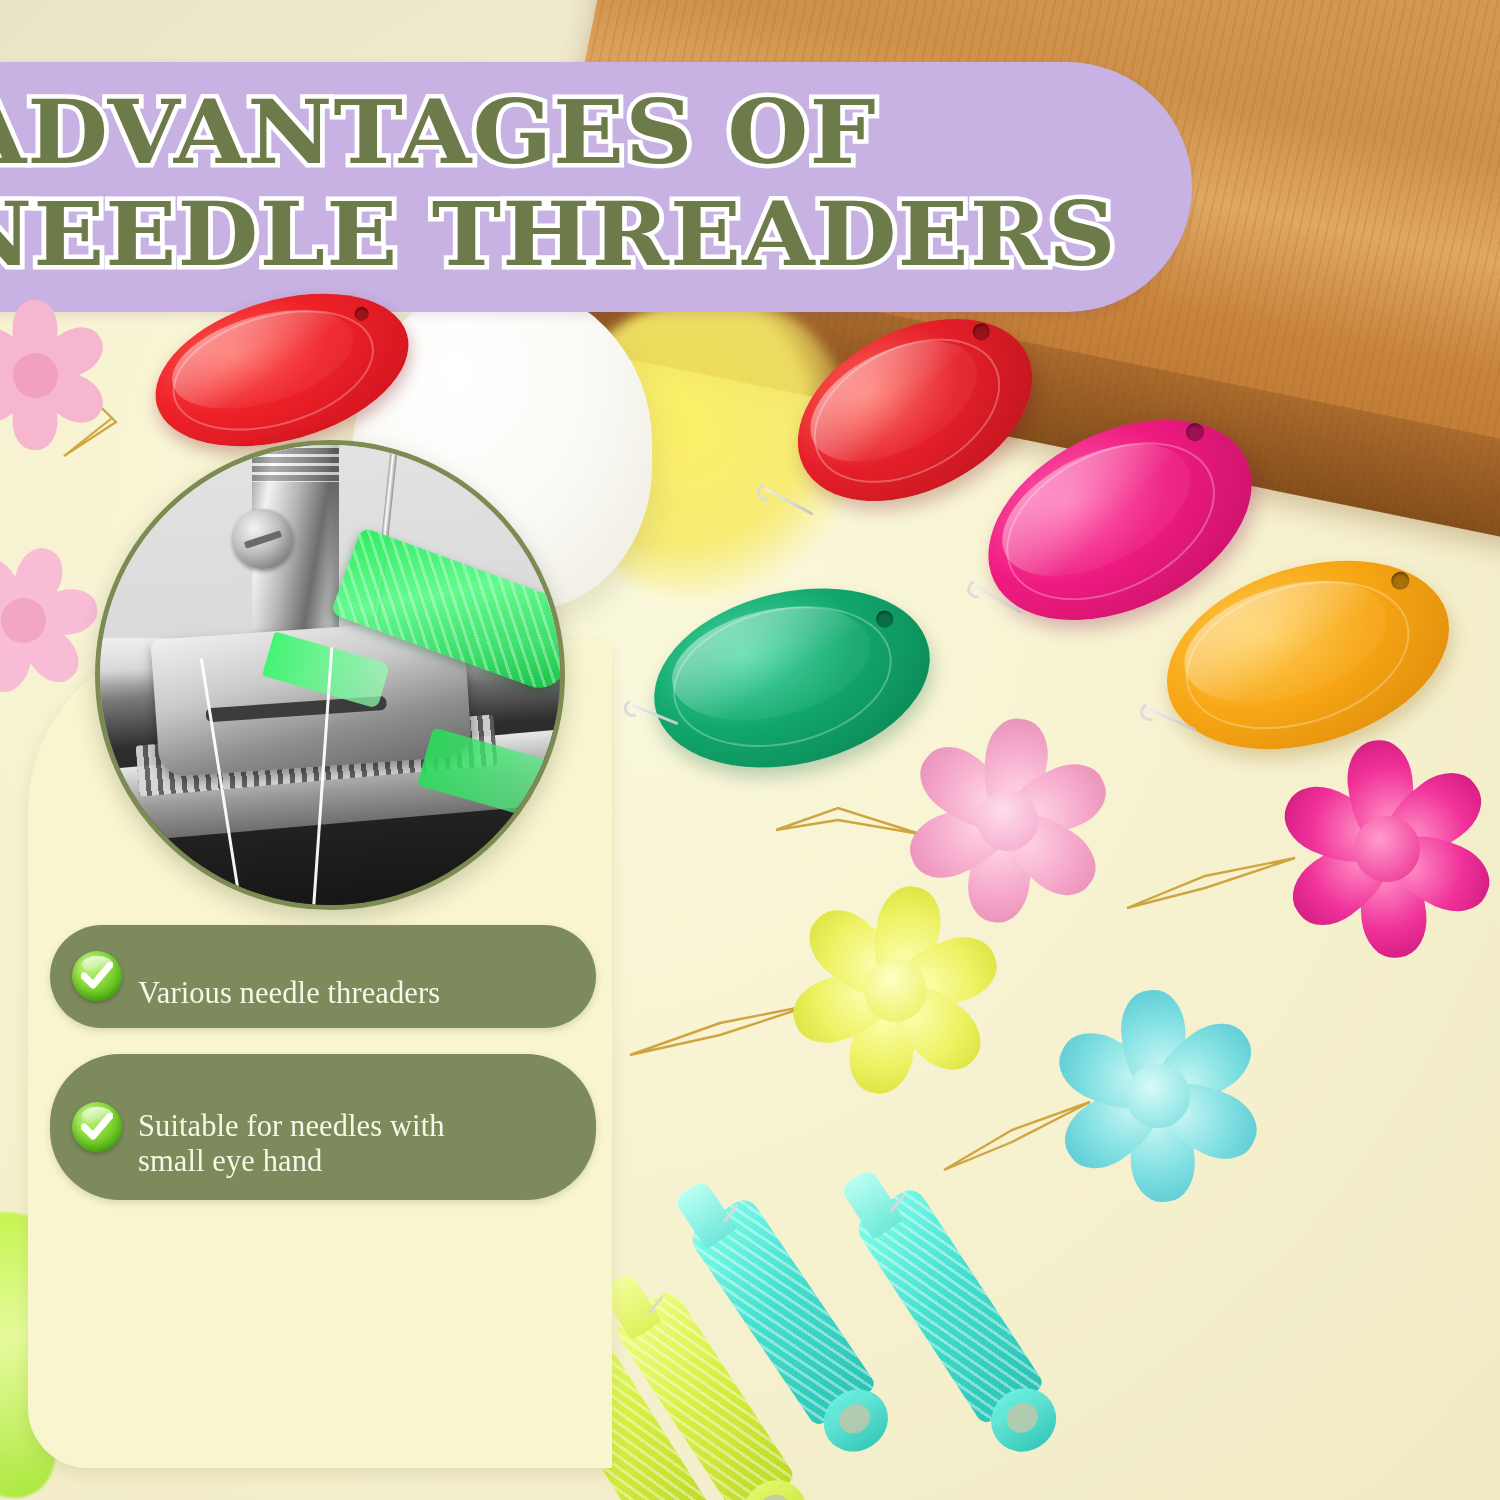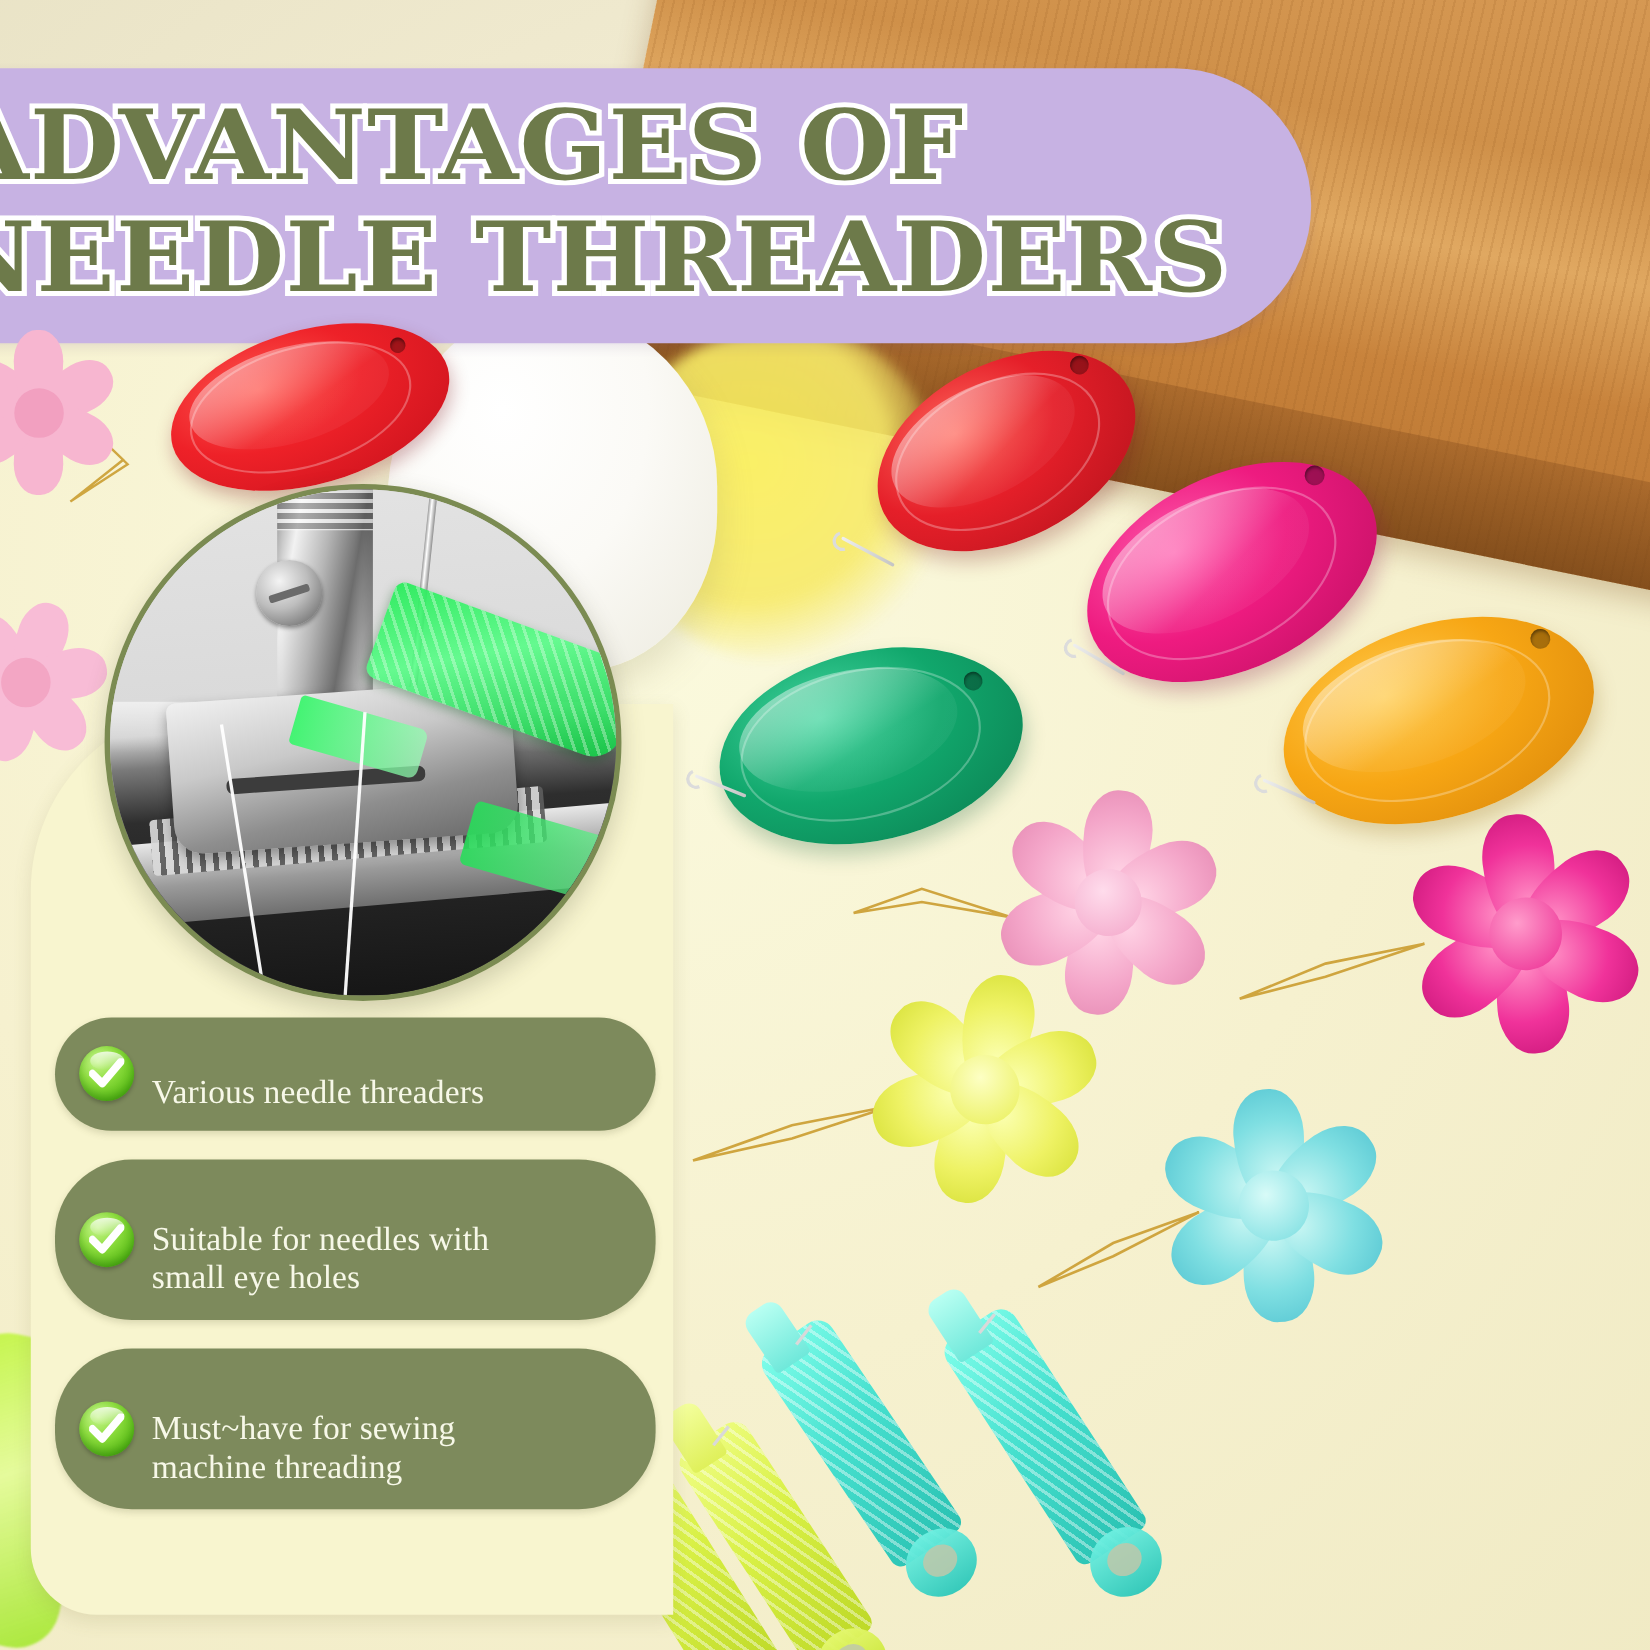--- a/index.html
+++ b/index.html
@@ -389,29 +389,20 @@
       <span class="ptext">Various needle threaders</span>
     </div>
 
     <div class="pill two-line">
       <span class="chk">
         <svg width="32" height="28" viewBox="0 0 32 28" aria-hidden="true">
           <path d="M3 14 L12 23 L29 3" fill="none" stroke="#ffffff" stroke-width="7" stroke-linecap="round" stroke-linejoin="round"></path>
         </svg>
       </span>
       <span class="ptext" style="white-space:pre-line;">Suitable for needles with
-small eye holes</span>
+small eye hand</span>
     </div>
 
-    <div class="pill two-line">
-      <span class="chk">
-        <svg width="32" height="28" viewBox="0 0 32 28" aria-hidden="true">
-          <path d="M3 14 L12 23 L29 3" fill="none" stroke="#ffffff" stroke-width="7" stroke-linecap="round" stroke-linejoin="round"></path>
-        </svg>
-      </span>
-      <span class="ptext" style="white-space:pre-line;">Must~have for sewing
-machine threading</span>
-    </div>
 
 
   </div>
 
 </div>
 
 </body></html>

